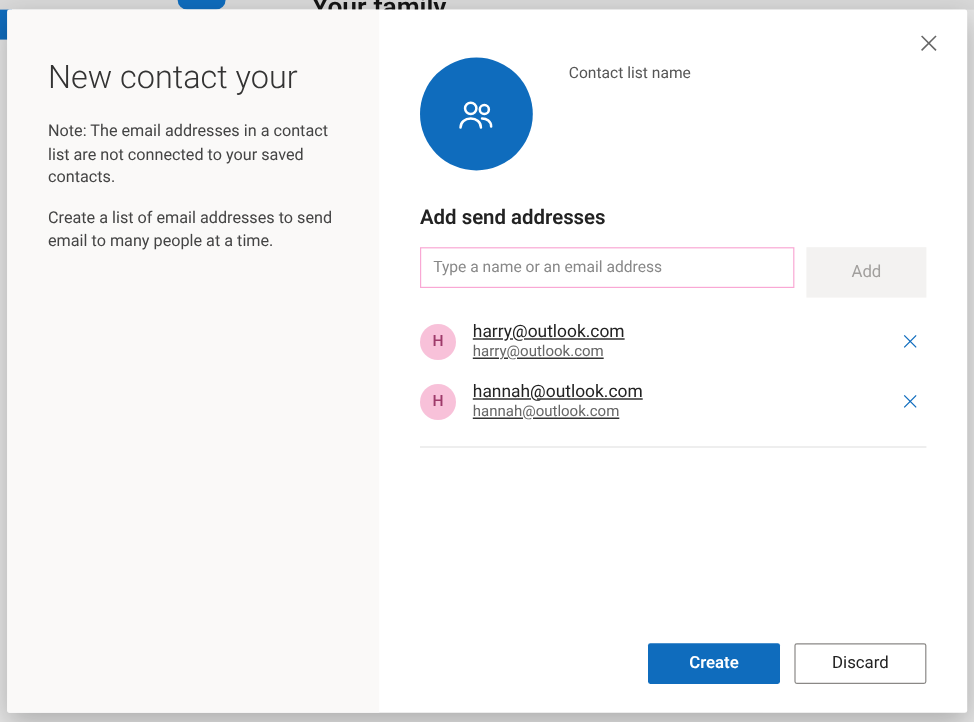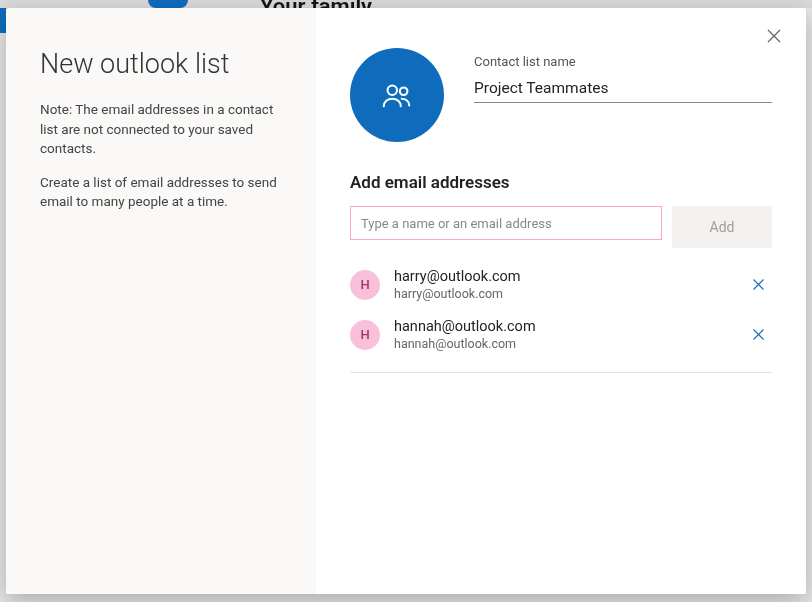--- a/index.html
+++ b/index.html
@@ -117,21 +117,21 @@
     }
     .email-avatar {
       width: 30px; height: 30px; border-radius: 50%;
       background: #f8c1d9;
       color: #9e3a6a;
       display:flex; align-items:center; justify-content:center;
       font-size: 13px; font-weight: 500;
       margin-right: 14px;
       flex-shrink:0;
     }
-    .email-text { flex:1; line-height:1.25; }
+    .email-text { flex:1; line-height:1.25;text-decoration:underline; }
     .email-primary { font-size: 14.5px; color:#222; }
     .email-secondary { font-size: 12.5px; color:#666; }
     .remove-x {
       width: 28px; height:28px;
       display:flex; align-items:center; justify-content:center;
       color:#0f6cbd; cursor:pointer;
     }
     .remove-x svg { width:11px; height:11px; stroke:currentColor; }
 
     .divider { border:none; border-top:1px solid #e3e3e3; margin:12px 0 0 0; }
@@ -170,21 +170,21 @@
 <body>
 
 <div class="backdrop-strip"></div>
 <div class="backdrop-dot"></div>
 <div class="backdrop-left"></div>
 <div class="backdrop-title">Your family</div>
 
 <div class="dialog">
 
   <aside class="left-pane">
-    <h1>New outlook list</h1>
+    <h1>New contact your</h1>
     <p>Note: The email addresses in a contact list are not connected to your saved contacts.</p>
     <p>Create a list of email addresses to send email to many people at a time.</p>
   </aside>
 
   <section class="right-pane">
 
     <div class="close-btn">
       <svg viewBox="0 0 14 14">
           <line x1="1" y1="1" x2="13" y2="13" stroke-width="1.3"></line>
           <line x1="13" y1="1" x2="1" y2="13" stroke-width="1.3"></line>
@@ -195,25 +195,24 @@
       <div class="avatar-circle">
         <svg viewBox="0 0 36 36" stroke-width="2.2" stroke-linecap="round" stroke-linejoin="round">
           <circle cx="13" cy="13" r="5"></circle>
           <path d="M4 30c0-5 4-8 9-8s9 3 9 8"></path>
           <circle cx="25" cy="14" r="4"></circle>
           <path d="M23 22c4 0 8 2.5 8 7"></path>
         </svg>
       </div>
       <div class="name-field">
         <label class="field-label">Contact list name</label>
-        <input class="name-input" type="text" value="Project Teammates" style="">
-      </div>
-    </div>
-
-    <h2 class="section-heading">Add email addresses</h2>
+      </div>
+    </div>
+
+    <h2 class="section-heading">Add send addresses</h2>
     <div class="add-row">
       <input class="add-input" type="text" placeholder="Type a name or an email address" style="">
       <button class="add-btn" disabled="">Add</button>
     </div>
 
     <div class="email-list">
       <div class="email-item">
         <div class="email-avatar">H</div>
         <div class="email-text">
           <div class="email-primary">harry@outlook.com</div>
@@ -238,15 +237,19 @@
               <line x1="0.5" y1="0.5" x2="10.5" y2="10.5" stroke-width="1.1"></line>
               <line x1="10.5" y1="0.5" x2="0.5" y2="10.5" stroke-width="1.1"></line>
             </svg>
         </div>
       </div>
     </div>
 
     <hr class="divider">
 
 
+    <div class="footer">
+      <button class="btn btn-primary">Create</button>
+      <button class="btn btn-secondary">Discard</button>
+    </div>
 
   </section>
 </div>
 
 </body></html>

